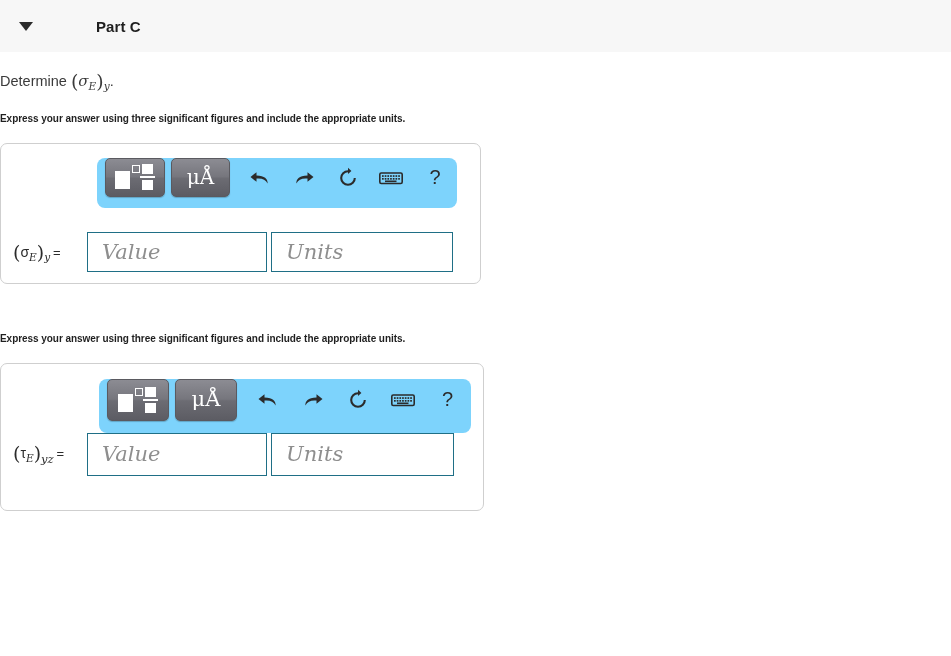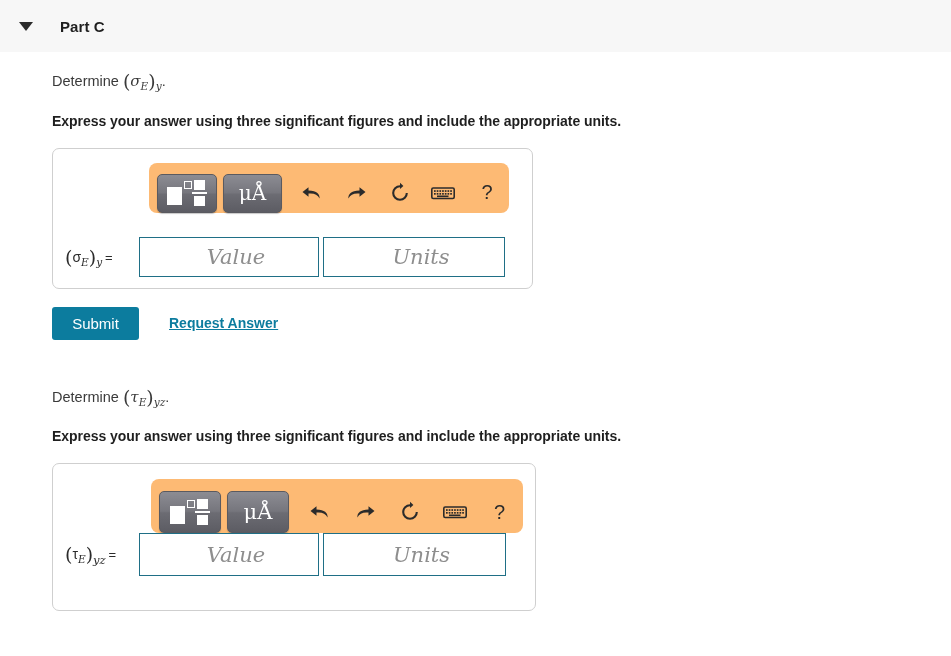--- a/index.html
+++ b/index.html
@@ -16,20 +16,21 @@
     color: #222222;
   }
 
   
   .part-header {
     height: 52px;
     background: #f7f7f7;
     display: flex;
     align-items: center;
     box-sizing: border-box;
+    gap: 36px;
   }
   .disclosure-triangle {
     width: 0;
     height: 0;
     border-left: 7px solid transparent;
     border-right: 7px solid transparent;
     border-top: 9px solid #2b2b2b;
     margin-left: 19px;
     margin-right: 0;
     cursor: pointer;
@@ -37,21 +38,20 @@
   .part-title {
     font-size: 15px;
     font-weight: bold;
     color: #1f1f1f;
     margin-left: 27px;
     letter-spacing: 0.1px;
   }
 
   
   .part-body {
-    padding-left: 52px;
     box-sizing: border-box;
   }
   .determine-line {
     font-size: 14.5px;
     color: #3a3a3a;
     padding-top: 20px;
     line-height: 1;
     white-space: nowrap;
   }
   .determine-line .mathvar {
@@ -71,45 +71,45 @@
     font-size: 10.5px;
     vertical-align: -4px;
   }
   sub.msub2 {
     font-family: "DejaVu Serif", serif;
     font-style: italic;
     font-size: 11.5px;
     vertical-align: -5px;
   }
   .instruction {
-    font-size: 14px;
+    font-size: 10px;
     font-weight: bold;
     color: #1f1f1f;
     padding-top: 21px;
     letter-spacing: -0.05px;
   }
 
   
   .answer-box {
     margin-top: 19px;
     border: 1px solid #cfcfcf;
     border-radius: 7px;
     box-sizing: border-box;
     background: #ffffff;
     position: relative;
   }
   #partc-answer-box { width: 481px; height: 141px; }
   #partd-answer-box { width: 484px; height: 148px; }
 
   
   .math-toolbar {
-    background: #fdba74;
+    background: #7dd3fc;
     border-radius: 8px;
     display: flex;
-    align-items: flex-end;
+    align-items: flex-start;
     box-sizing: border-box;
   }
   #partc-toolbar {
     margin: 14px 0 0 96px;
     width: 360px;
     height: 50px;
     padding-left: 8px;
   }
   #partd-toolbar {
     margin: 15px 0 0 98px;
@@ -224,21 +224,20 @@
   .field {
     border: 1px solid #1f6f86;
     background: #ffffff;
     box-sizing: border-box;
     font-family: "DejaVu Serif", serif;
     font-style: italic;
     font-size: 21px;
     color: #888888;
     padding: 0 0 0 14px;
     outline: none;
-    text-align: center;
   }
   .field::placeholder {
     color: #8e8e8e;
     opacity: 1;
     font-style: italic;
   }
   #partc-value-field { width: 180px; height: 40px; }
   #partc-units-field { width: 182px; height: 40px; margin-left: 4px; }
   #partd-value-field { width: 180px; height: 43px; }
   #partd-units-field { width: 183px; height: 43px; margin-left: 4px; }
@@ -356,39 +355,31 @@
       </div>
 
       <div class="input-row" id="partc-input-row">
         <span class="var-label"><span class="mathvar"><span class="paren">(</span><span>σ</span><sub class="msub">E</sub><span class="paren">)</span><sub class="msub">y</sub></span><span class="eq-sign">=</span></span>
         <input class="field" id="partc-value-field" type="text" placeholder="Value" style="">
         <input class="field" id="partc-units-field" type="text" placeholder="Units" style="">
       </div>
 
     </div>
 
-    <div class="submit-row">
-      <button class="submit-button">Submit</button>
-      <a class="request-answer">Request Answer</a>
-    </div>
 
   </div>
 </div>
 
 <div class="spacer-gap"></div>
 
 <div>
 
 
   <div class="part-body">
 
-    <div class="determine-line">
-      <span>Determine</span>
-      <span class="mathvar"><span class="paren">(</span><span>τ</span><sub class="msub">E</sub><span class="paren">)</span><sub class="msub">yz</sub></span><span>.</span>
-    </div>
 
     <div class="instruction">Express your answer using three significant figures and include the appropriate units.</div>
 
     <div class="answer-box" id="partd-answer-box">
 
       <div class="math-toolbar" id="partd-toolbar">
 
         <div class="tool-btn">
           <span class="tmpl-icon">
             <span class="big-sq"></span>

